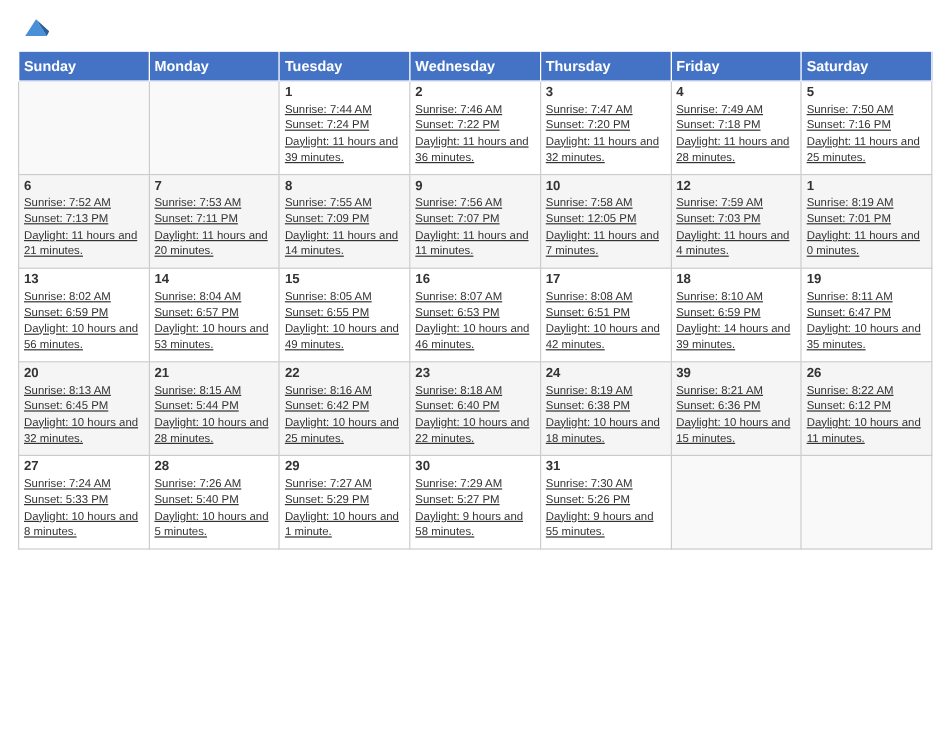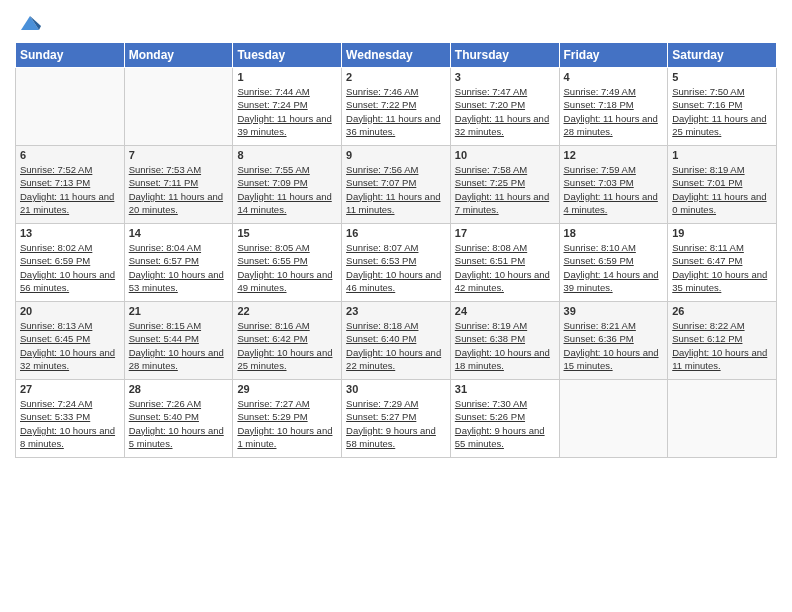--- a/index.html
+++ b/index.html
@@ -210,21 +210,21 @@
             <div class="day-info">
               <div>Sunrise: 7:56 AM</div>
               <div>Sunset: 7:07 PM</div>
               <div>Daylight: 11 hours and 11 minutes.</div>
             </div>
           </td>
           <td>
             <span class="day-number">10</span>
             <div class="day-info">
               <div>Sunrise: 7:58 AM</div>
-              <div>Sunset: 7:25 PM</div>
+              <div>Sunset: 12:05 PM</div>
               <div>Daylight: 11 hours and 7 minutes.</div>
             </div>
           </td>
           <td>
             <span class="day-number">12</span>
             <div class="day-info">
               <div>Sunrise: 7:59 AM</div>
               <div>Sunset: 7:03 PM</div>
               <div>Daylight: 11 hours and 4 minutes.</div>
             </div>

